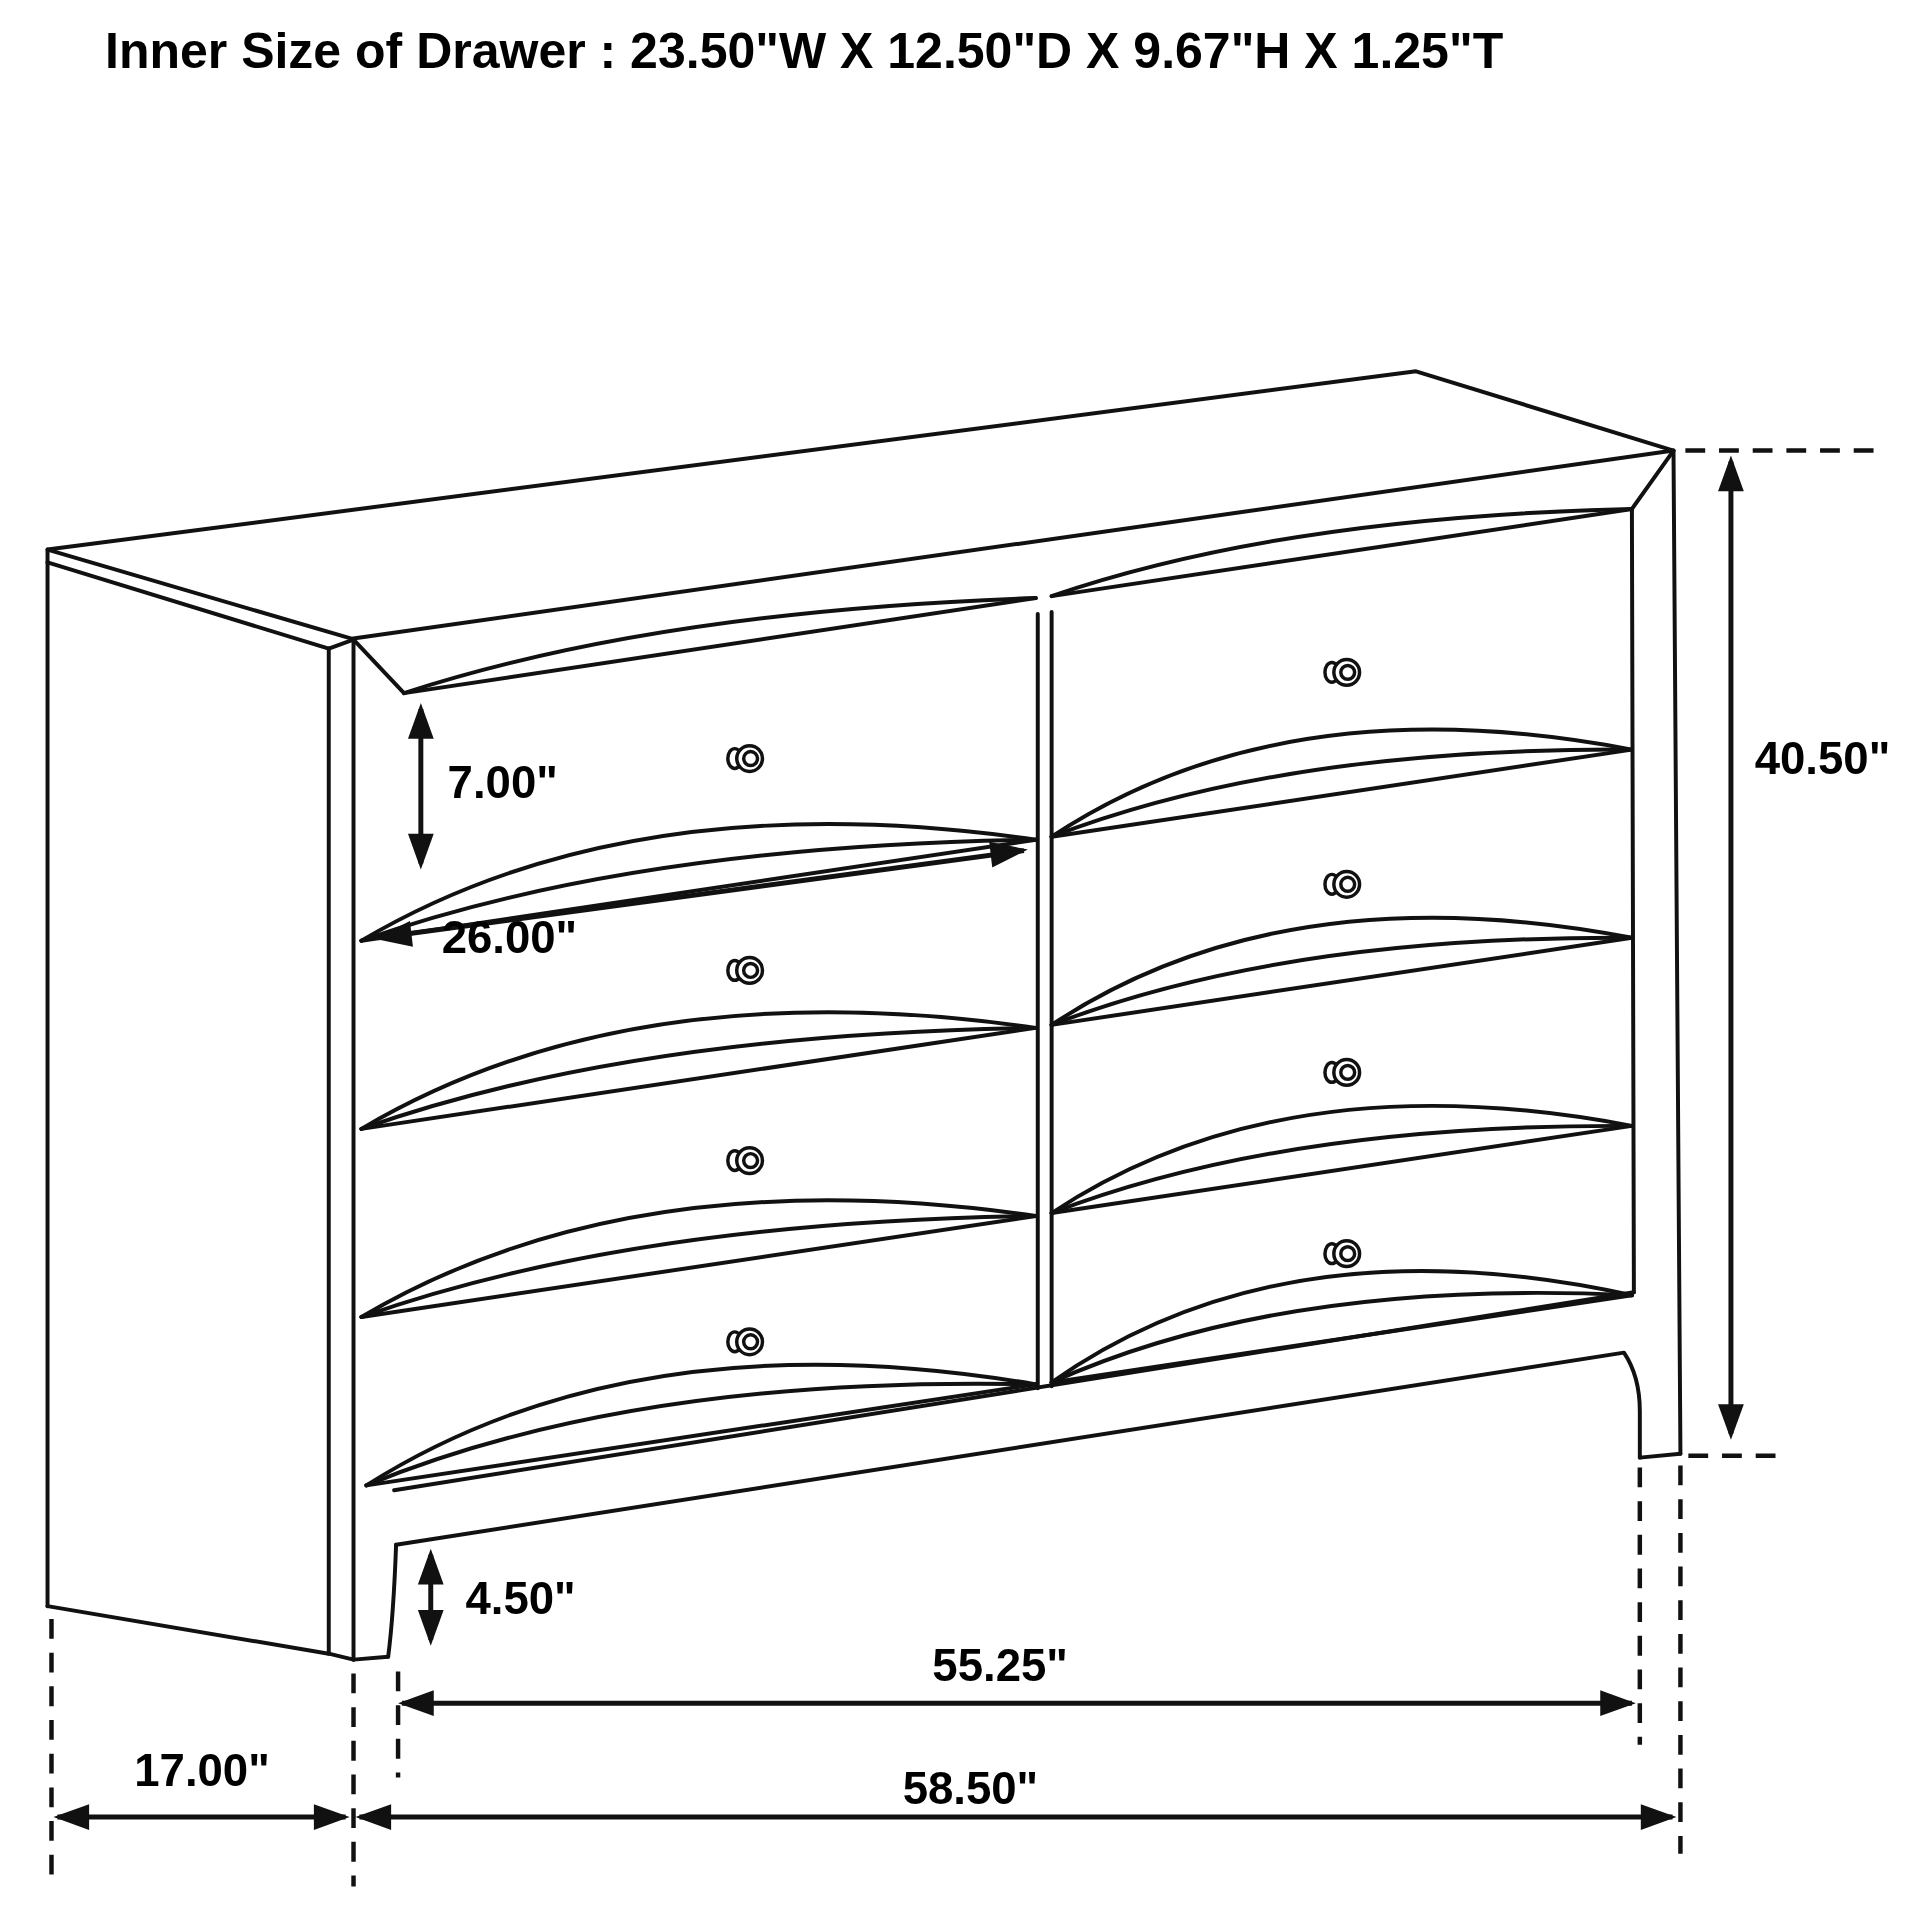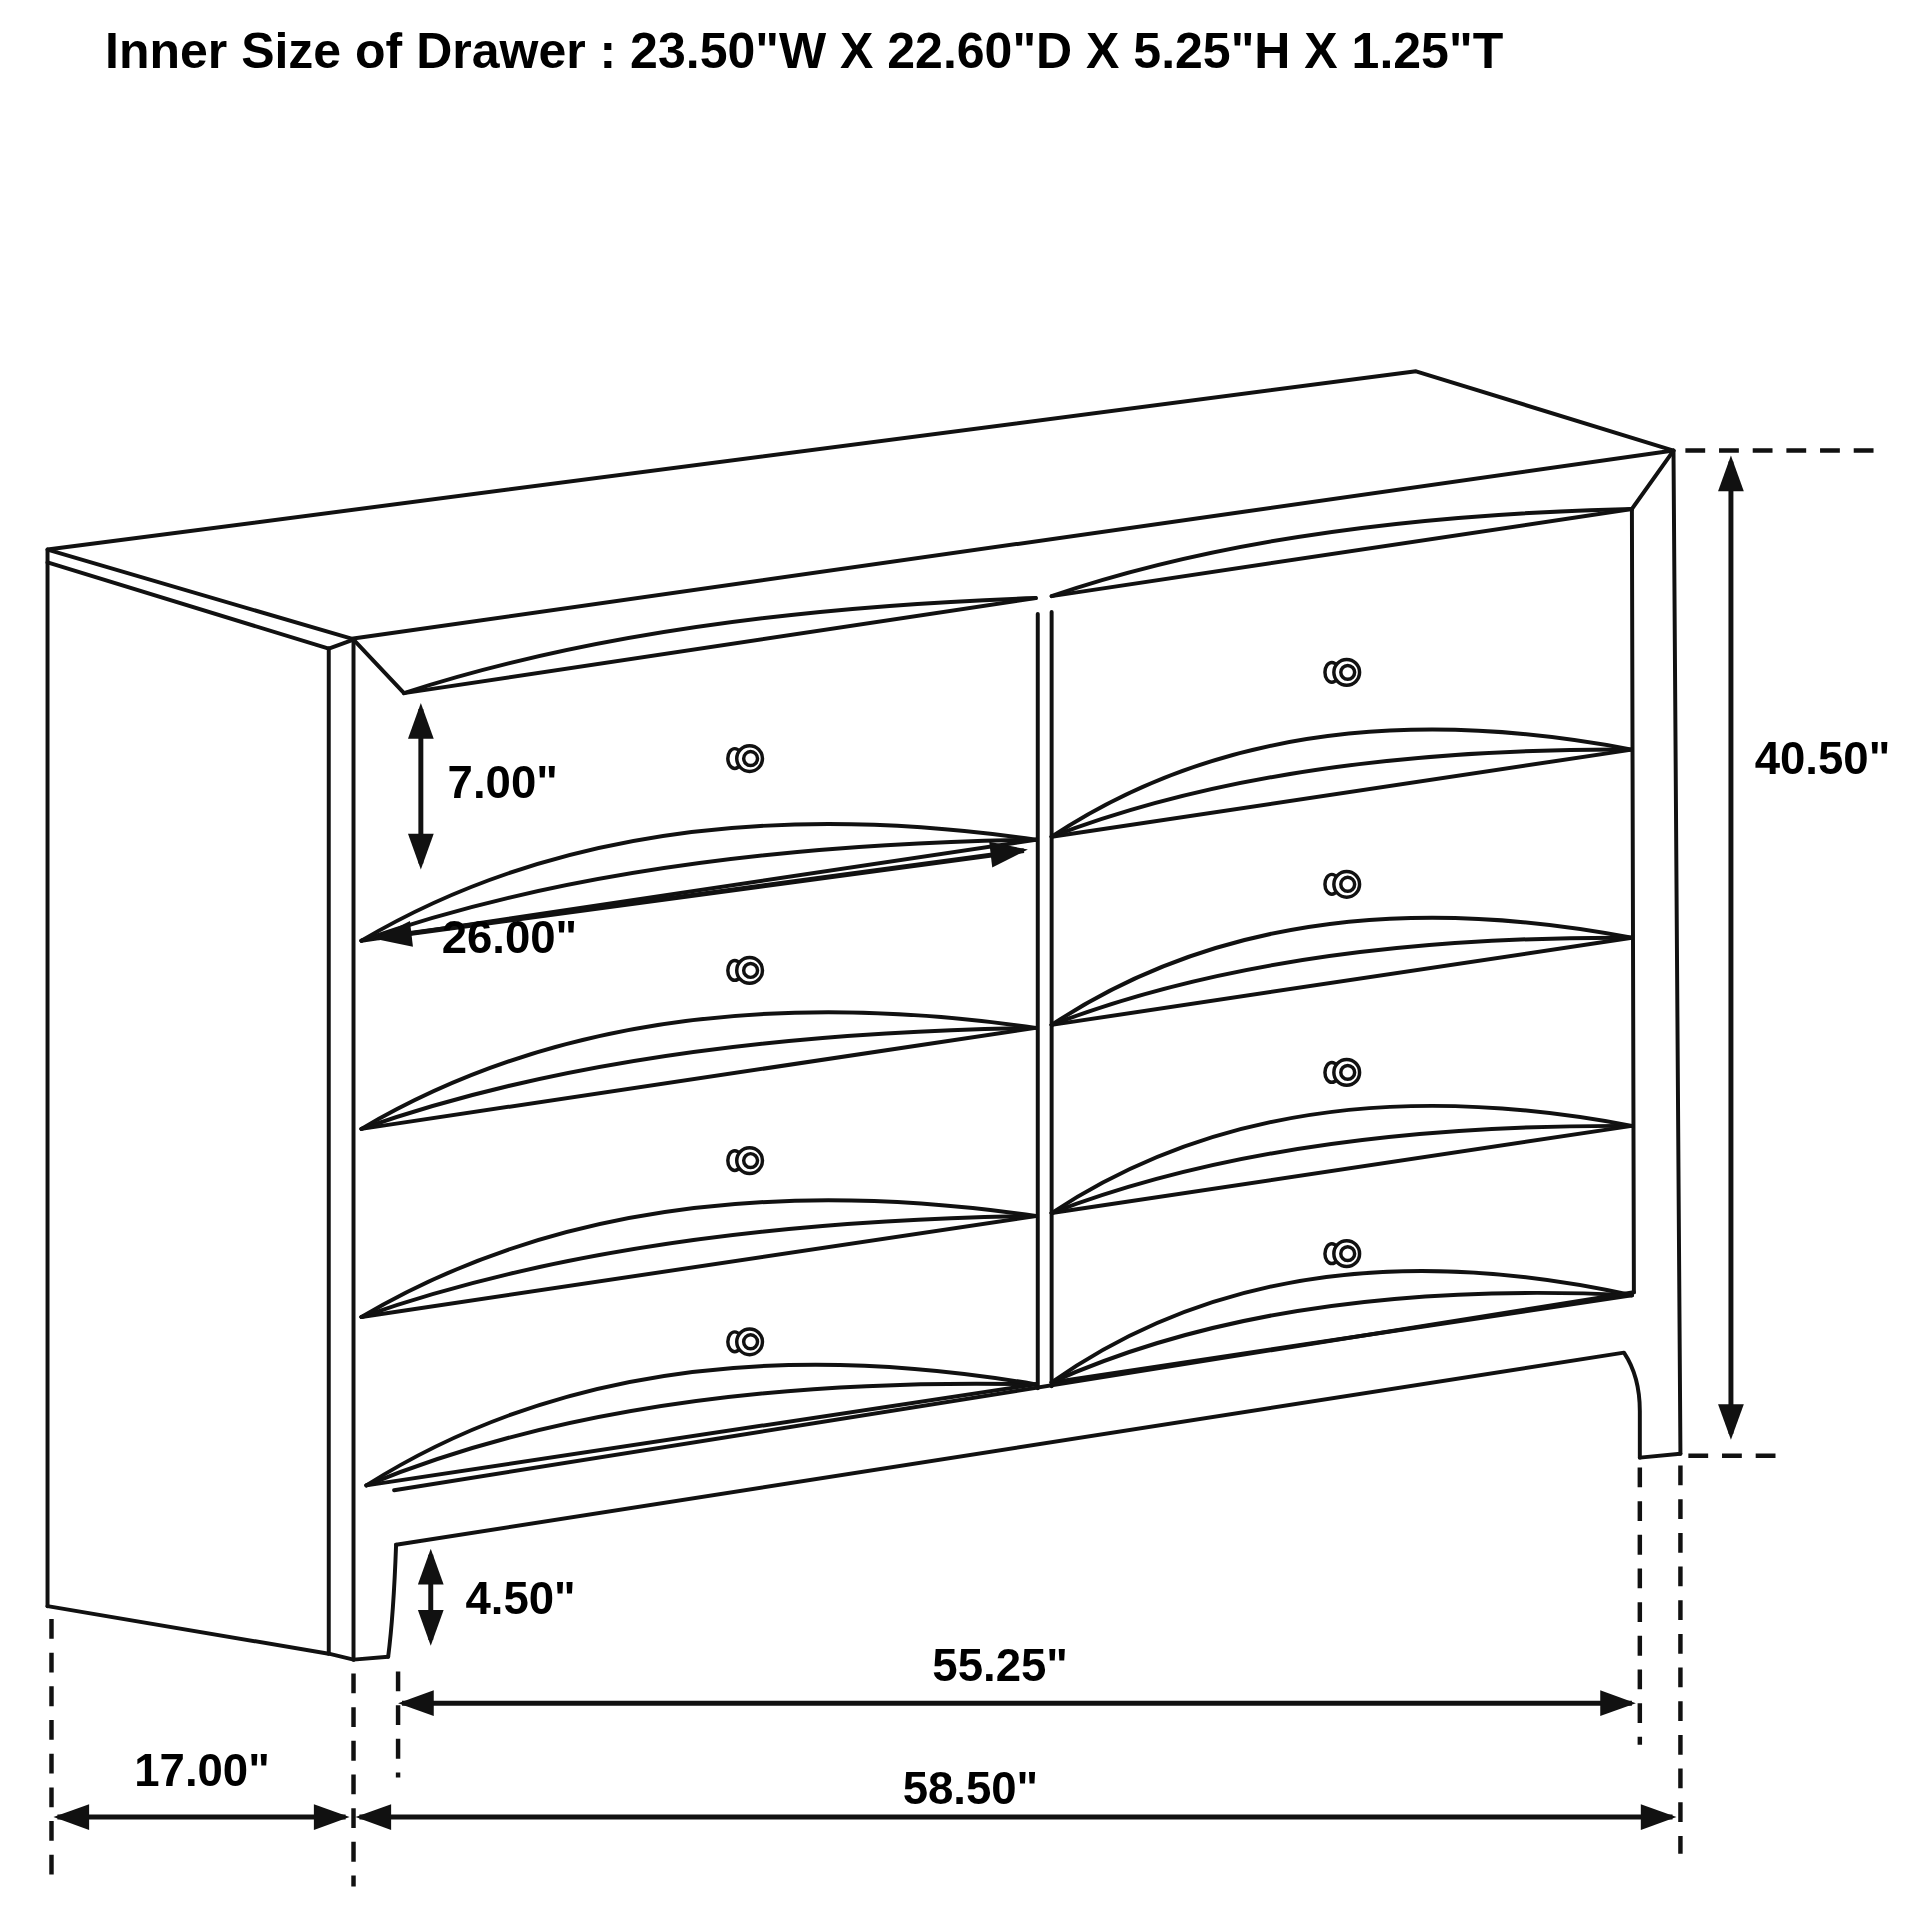--- a/index.html
+++ b/index.html
@@ -18,21 +18,21 @@
   .dash{fill:none;stroke:#111;stroke-width:4.5;stroke-dasharray:20 14;stroke-linecap:butt;}
   .head{fill:#111;stroke:none;}
   .knob{fill:#fff;stroke:#111;stroke-width:3.5;}
   .dimtext{font-family:"Liberation Sans", sans-serif;font-size:46px;font-weight:bold;fill:#000;}
 </style>
 </head>
 <body>
 
 <div class="stage">
 
-  <div class="title">Inner Size of Drawer : 23.50"W X 22.60"D X 5.25"H X 1.25"T</div>
+  <div class="title">Inner Size of Drawer : 23.50"W X 12.50"D X 9.67"H X 1.25"T</div>
 
   <svg width="1927" height="1927" viewBox="0 0 1946 1946">
 
     <g>
 
       <path class="ln" d="M48,555 L1430,375 L1690,455 L355,645 Z"></path>
 
       <g>
         <path class="ln" d="M48,555 L48,1622"></path>
         <path class="ln" d="M48,568 L332,655"></path>

